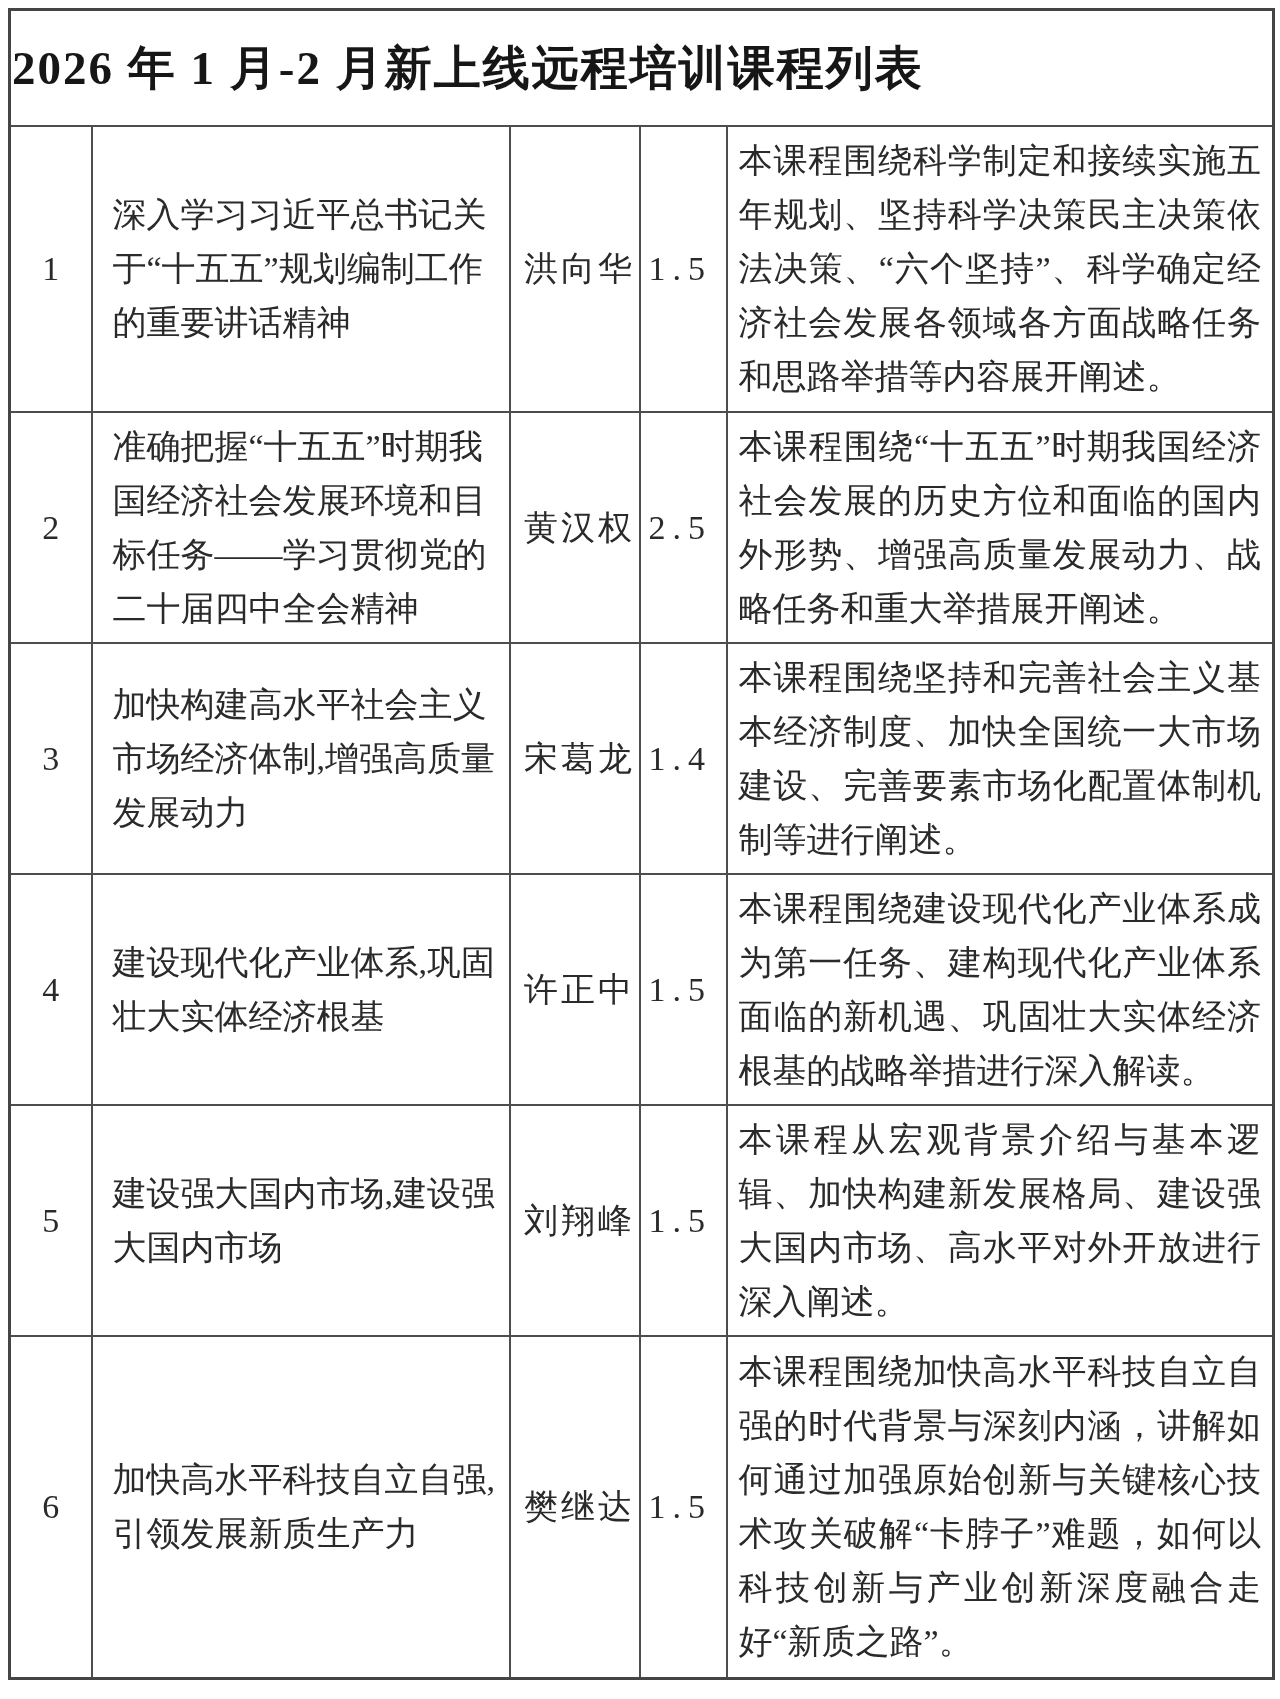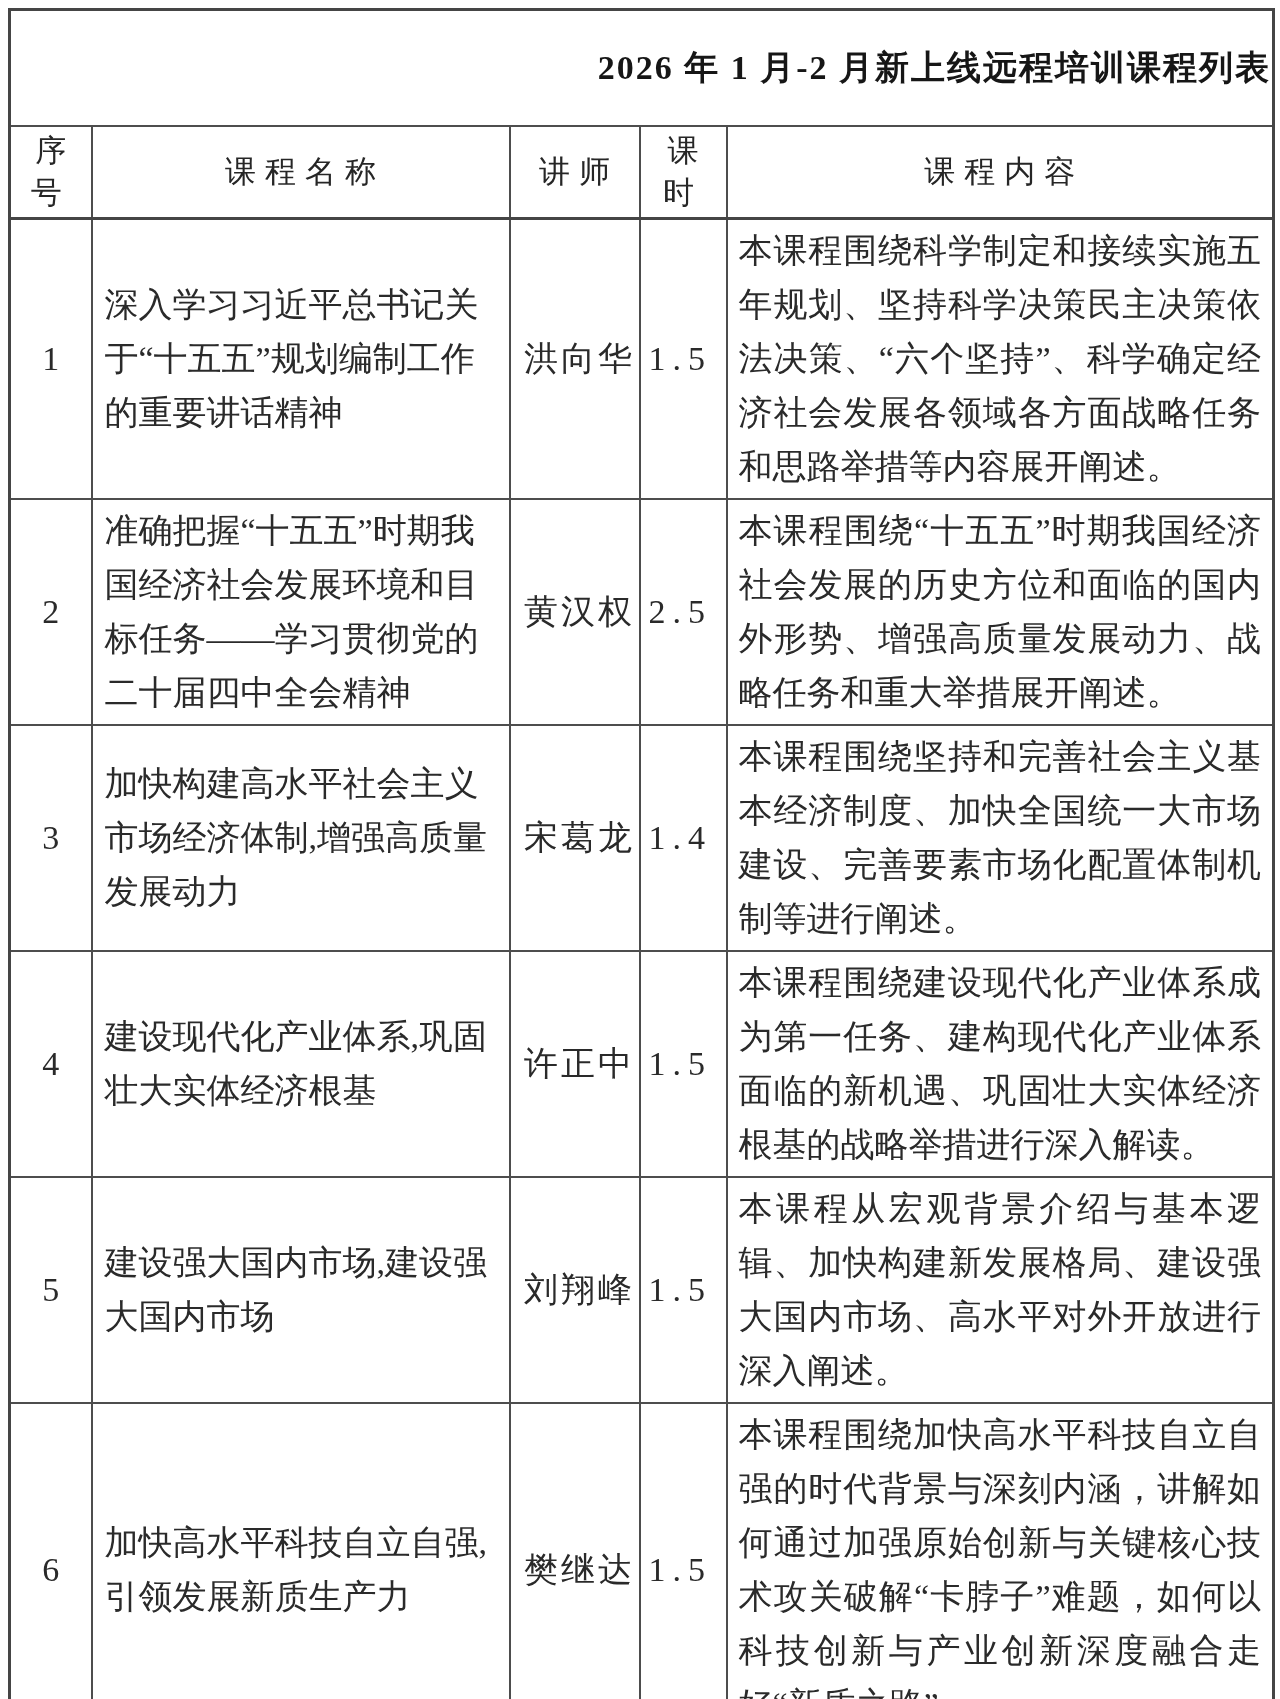--- a/index.html
+++ b/index.html
@@ -29,24 +29,24 @@
   }
   
   col.c-no      { width: 82px;  }
   col.c-name    { width: 418px; }
   col.c-lect    { width: 130px; }
   col.c-hours   { width: 87px;  }
   col.c-content { width: 547px; }
 
   tr.title-row th {
     height: 112px;
-    font-size: 34px;
+    font-size: 47px;
     font-weight: bold;
     letter-spacing: 2px;
-    text-align: right;
+    text-align: left;
     vertical-align: middle;
     color: #161616;
     border-bottom: 2px solid #4d4d4d;
   }
   tr.header-row th {
     height: 88px;
     font-size: 31px;
     font-weight: normal;
     text-align: center;
     vertical-align: middle;
@@ -54,21 +54,21 @@
     text-indent: 9px;
     color: #262626;
     border-bottom: 3px solid #454545;
   }
   tbody td {
     font-size: 34px;
     vertical-align: middle;
     line-height: 54px;
   }
   td.no      { text-align: center; }
-  td.name    { padding: 4px 6px 4px 12px; text-align: left; }
+  td.name    { padding: 4px 6px 4px 20px; text-align: left; }
   td.lect    { text-align: center; letter-spacing: 3px; text-indent: 3px; padding-left: 8px; }
   td.hours   { letter-spacing: 7px; text-indent: 7px; }
   td.content { padding: 4px 11px 4px 11px; text-align: justify; }
   
   tbody tr:nth-child(1) { height: 280px; }
   tbody tr:nth-child(2) { height: 222px; }
   tbody tr:nth-child(3) { height: 223px; }
   tbody tr:nth-child(4) { height: 220px; }
   tbody tr:nth-child(5) { height: 200px; }
   tbody tr:nth-child(6) { height: 325px; }
@@ -81,27 +81,20 @@
     <colgroup>
       <col class="c-no">
         <col class="c-name">
         <col class="c-lect">
         <col class="c-hours">
         <col class="c-content">
     </colgroup>
     <thead>
       <tr class="title-row">
         <th colspan="5">2026 年 1 月-2 月新上线远程培训课程列表</th>
-      </tr>
-      <tr class="header-row">
-        <th>序号</th>
-        <th>课程名称</th>
-        <th>讲师</th>
-        <th>课时</th>
-        <th>课程内容</th>
       </tr>
     </thead>
     <tbody>
   <tr>
     <td class="no">1</td>
     <td class="name">深入学习习近平总书记关于“十五五”规划编制工作的重要讲话精神</td>
     <td class="lect">洪向华</td>
     <td class="hours">1.5</td>
     <td class="content">本课程围绕科学制定和接续实施五年规划、坚持科学决策民主决策依法决策、“六个坚持”、科学确定经济社会发展各领域各方面战略任务和思路举措等内容展开阐述。</td>
   </tr>

